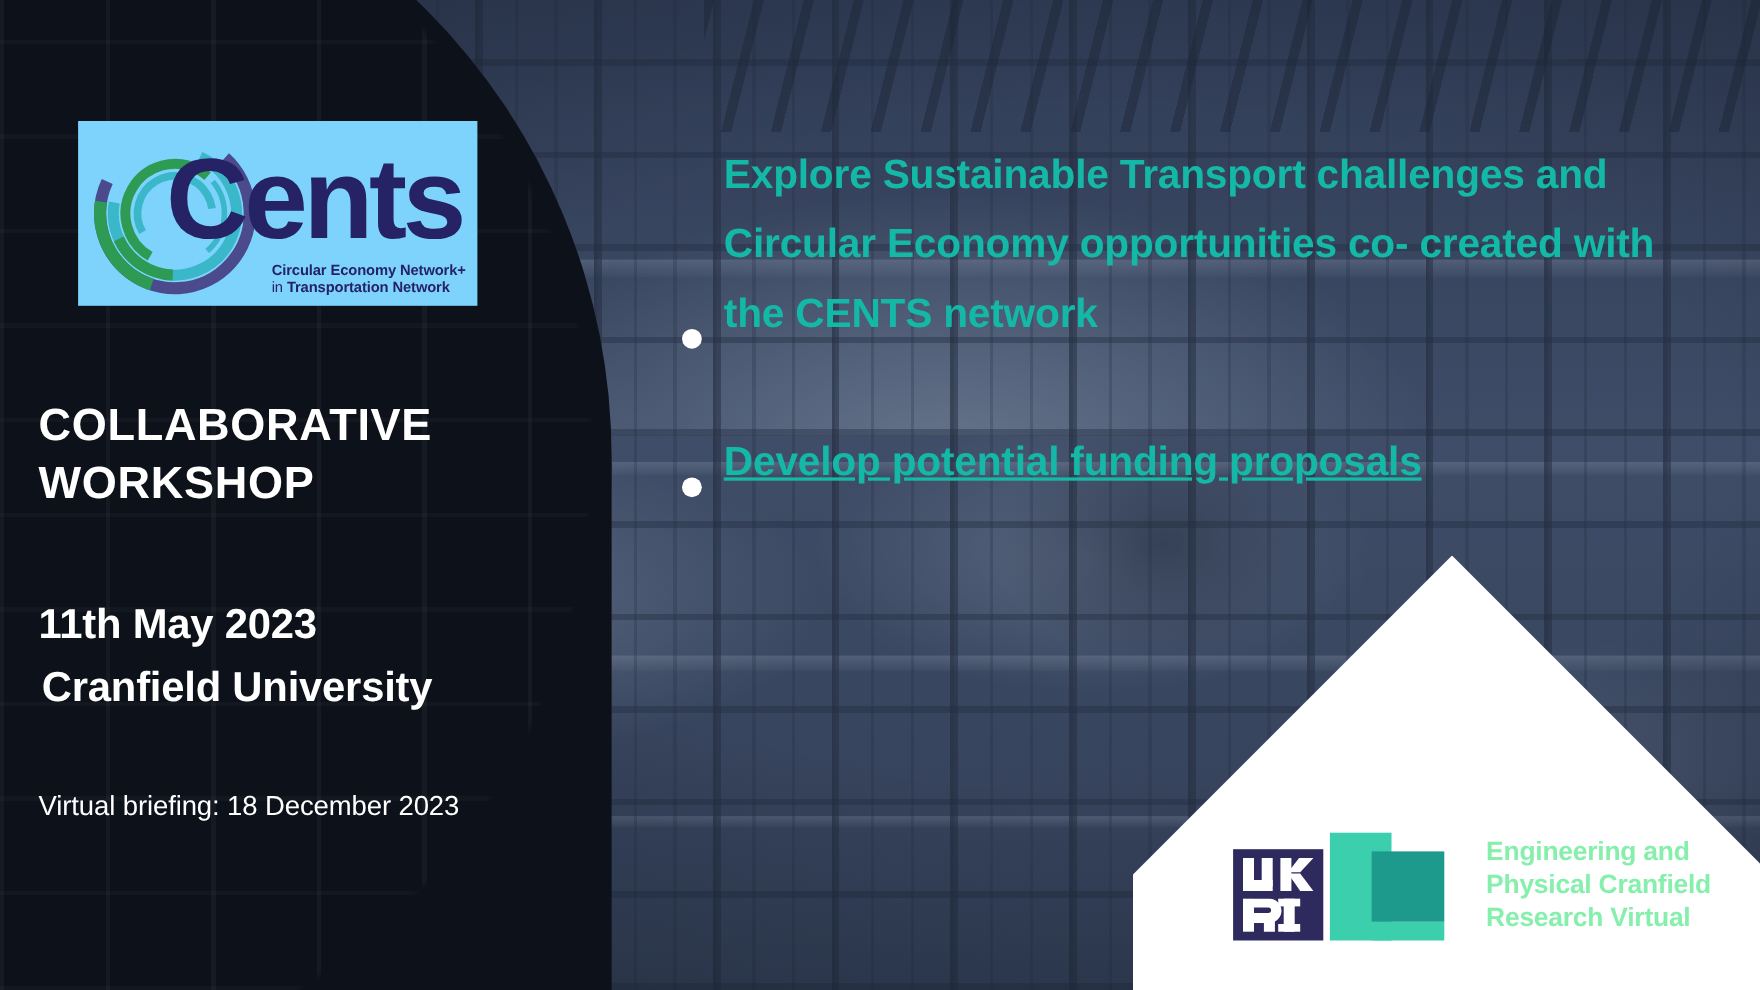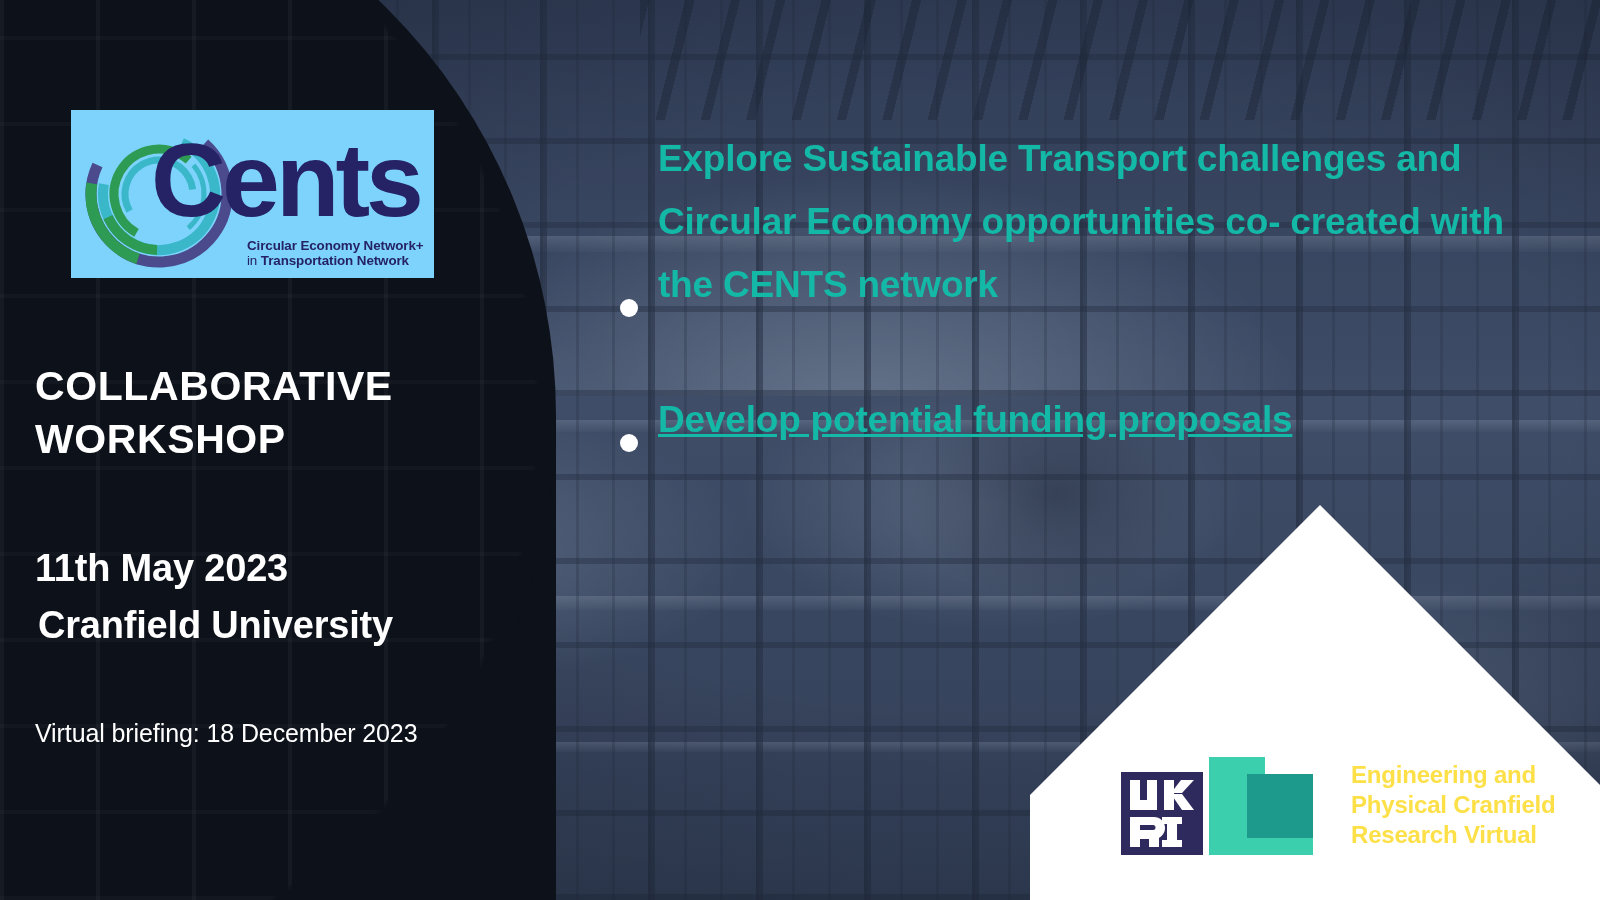--- a/index.html
+++ b/index.html
@@ -113,21 +113,21 @@
   
   .tri{position:absolute;left:1030px;top:505px;width:570px;height:395px;
     background:#fff;clip-path:polygon(290px 0px, 1600px 1310px, -1020px 1310px);}
   .ukri{position:absolute;left:1121px;top:757px;display:flex;align-items:flex-start;}
   .ukri-mark{position:relative;width:192px;height:98px;}
   .u-sq{position:absolute;left:0;top:15px;width:82px;height:83px;background:#2e2a5e;}
   .u-letters{position:absolute;left:0;top:15px;width:82px;height:83px;}
   .u-mint{position:absolute;left:88px;top:0;width:56px;height:98px;background:#3ccfae;}
   .u-teal{position:absolute;left:126px;top:17px;width:66px;height:64px;background:#1d9a8c;}
   .u-mint2{position:absolute;left:126px;top:81px;width:66px;height:17px;background:#3ccfae;}
-  .ukri-text{margin-left:38px;color:#fde047;font-size:24px;font-weight:bold;line-height:1.26;letter-spacing:-.2px;padding-top:3px;}
+  .ukri-text{margin-left:38px;color:#86efac;font-size:24px;font-weight:bold;line-height:1.26;letter-spacing:-.2px;padding-top:3px;}
 </style>
 </head>
 <body>
 
 <div id="poster">
 
   <div class="photo">
     <div class="base"></div>
     <div class="sky"></div>
     <div class="ground"></div>

